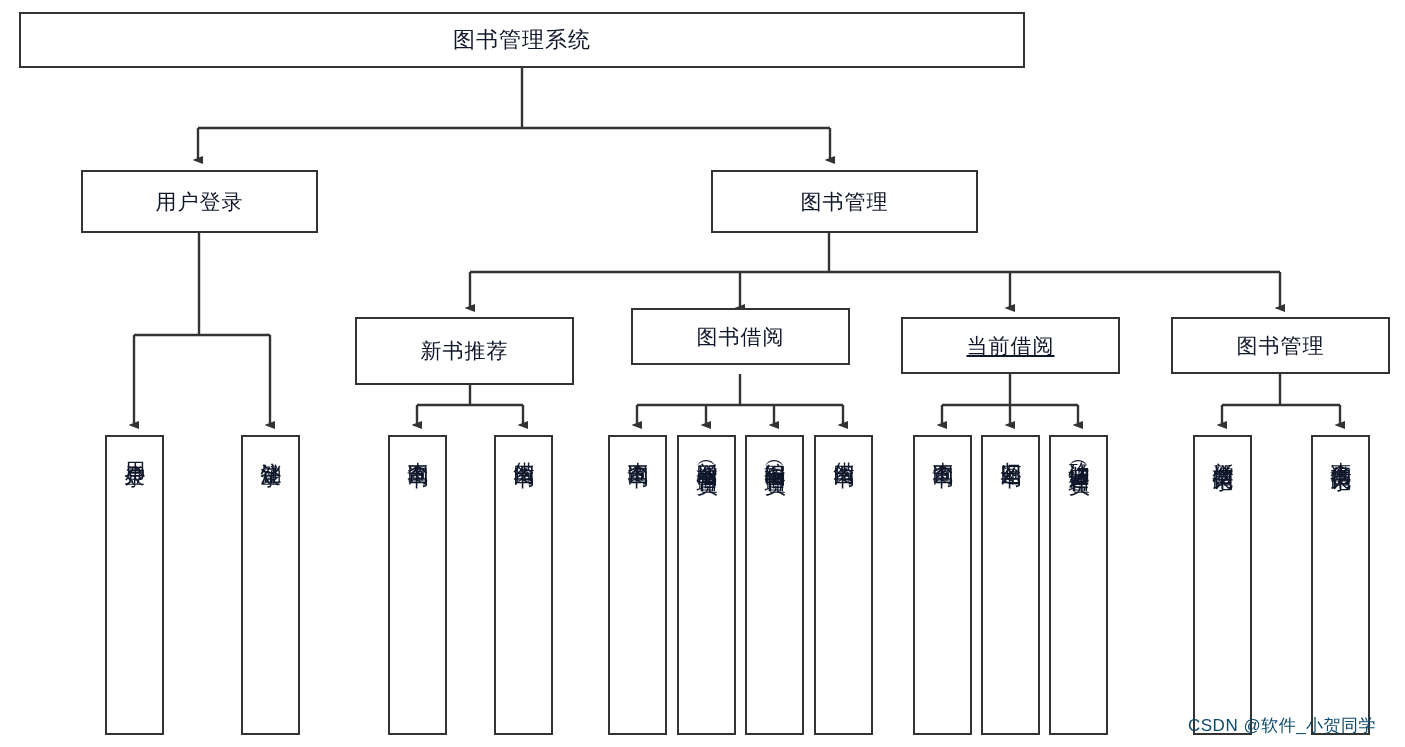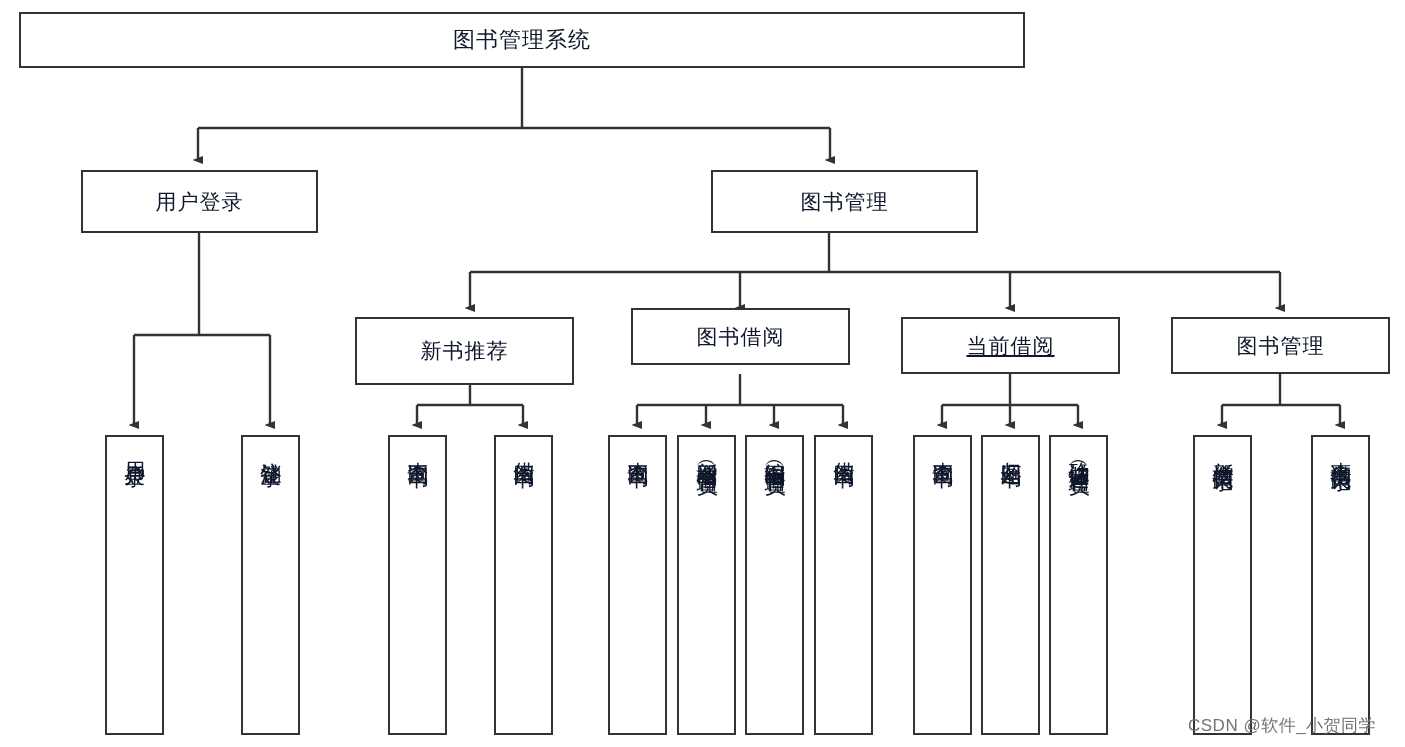--- a/index.html
+++ b/index.html
@@ -61,21 +61,21 @@
     max-height: 100%;
   }
   .node.title .label {
     font-size: 22px;
   }
   .watermark {
     position: absolute;
     left: 1188px;
     top: 714px;
     font-size: 17px;
-    color: #737373;
+    color: #0c4a6e;
     white-space: nowrap;
     letter-spacing: 0.5px;
   }
 </style>
 </head>
 <body>
 
 <div id="canvas">
 
   <svg class="wires" viewBox="0 0 1405 747">

